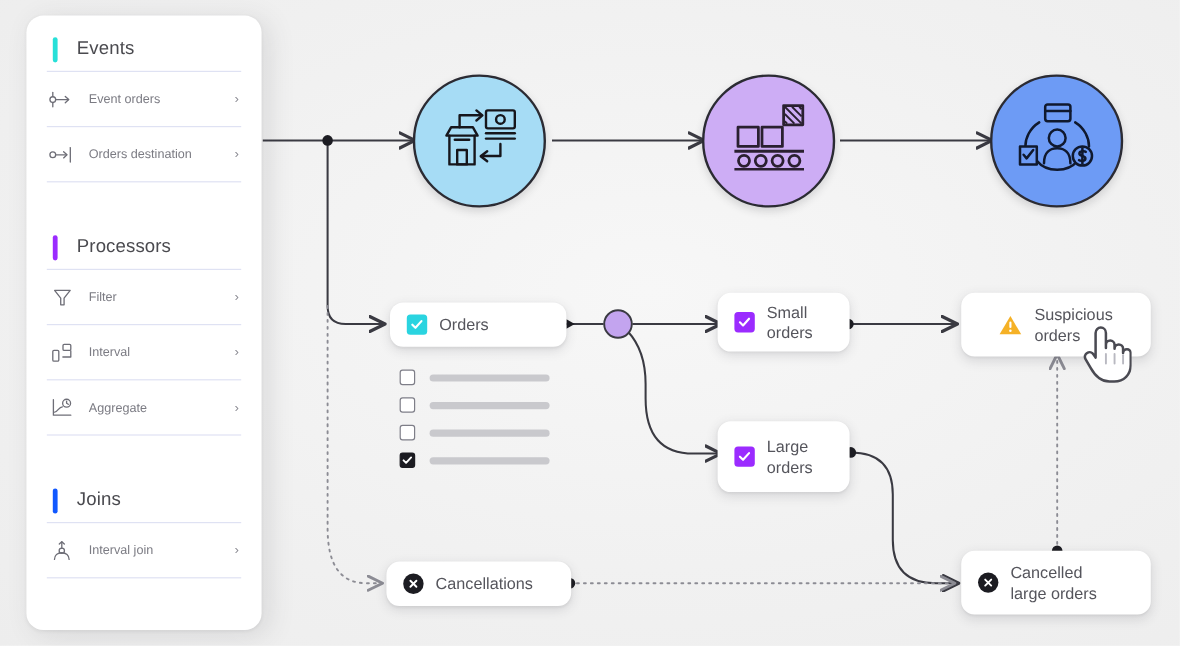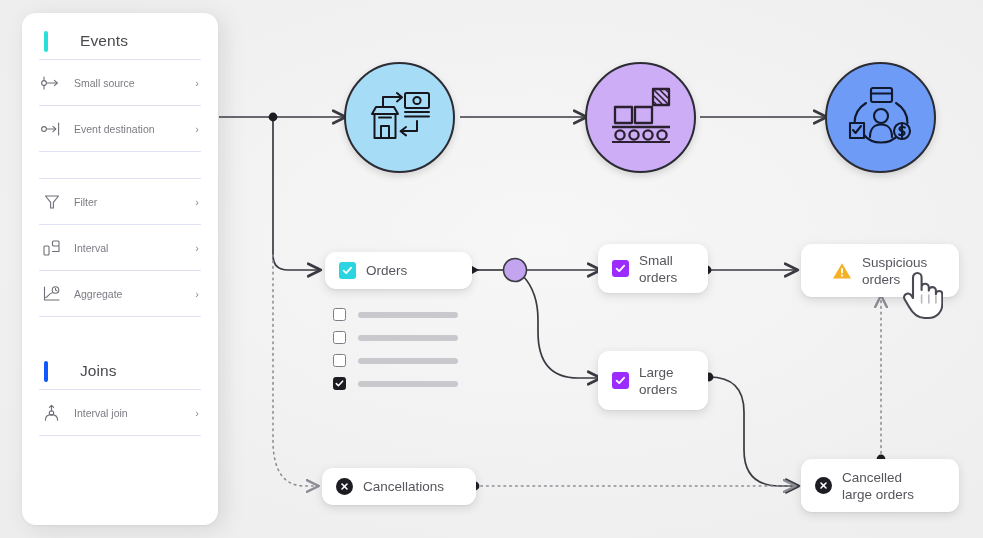--- a/index.html
+++ b/index.html
@@ -23,21 +23,20 @@
     background: #ffffff;
     border-radius: 14px;
     box-shadow: 6px 4px 22px rgba(60,60,70,0.13), 0 1px 3px rgba(0,0,0,0.05);
     padding: 0 16px;
   }
   .sb-group { }
   .sb-head {
     display: flex; align-items: center;
     height: 46px;
     padding-top: 10px;
-    gap: 16px;
   }
   .sb-bar {
     width: 4px; height: 21px; border-radius: 2px;
     margin-left: 6px; margin-right: 16px;
     flex: none;
   }
   .sb-head-label {
     font-size: 15.5px;
     color: #4a4a4f;
     letter-spacing: .1px;
@@ -201,45 +200,49 @@
         <span class="sb-ico">
           <svg width="24" height="16" viewBox="0 0 24 16">
               <g fill="none" stroke="#6e6e77" stroke-width="1.1" stroke-linecap="round">
             <line x1="4" y1="2" x2="4" y2="14"></line>
                 <circle cx="4" cy="8" r="2.4" fill="#fff"></circle>
             <line x1="6.8" y1="8" x2="17" y2="8"></line>
                 <path d="M14.4,5.4 L17.3,8 L14.4,10.6" stroke-linejoin="round"></path>
           </g>
             </svg>
         </span>
-        <span class="sb-label">Small source</span>
+        <span class="sb-label">Event orders</span>
         <span class="sb-chev">›</span>
       </div>
       <div class="sb-rule"></div>
 
       <div class="sb-item">
         <span class="sb-ico">
           <svg width="24" height="16" viewBox="0 0 24 16">
               <g fill="none" stroke="#6e6e77" stroke-width="1.1" stroke-linecap="round">
             <circle cx="4" cy="8" r="2.4" fill="#fff"></circle>
             <line x1="6.8" y1="8" x2="15.5" y2="8"></line>
                 <path d="M13,5.4 L15.8,8 L13,10.6" stroke-linejoin="round"></path>
             <line x1="18.6" y1="2" x2="18.6" y2="14"></line>
           </g>
             </svg>
         </span>
-        <span class="sb-label">Event destination</span>
+        <span class="sb-label">Orders destination</span>
         <span class="sb-chev">›</span>
       </div>
       <div class="sb-rule"></div>
     </div>
 
     <div class="sb-gap"></div>
 
     <div class="sb-group">
+      <div class="sb-head">
+        <span class="sb-bar" style="background:#9b2bff"></span>
+        <span class="sb-head-label">Processors</span>
+      </div>
       <div class="sb-rule"></div>
 
       <div class="sb-item">
         <span class="sb-ico">
           <svg width="18" height="18" viewBox="0 0 18 18">
               <g fill="none" stroke="#6e6e77" stroke-width="1.1" stroke-linejoin="round" stroke-linecap="round">
             <path d="M2.5,3 L15.5,3 L10.4,9.4 L10.4,15 L7.6,15 L7.6,9.4 Z"></path>
           </g>
             </svg>
         </span>

